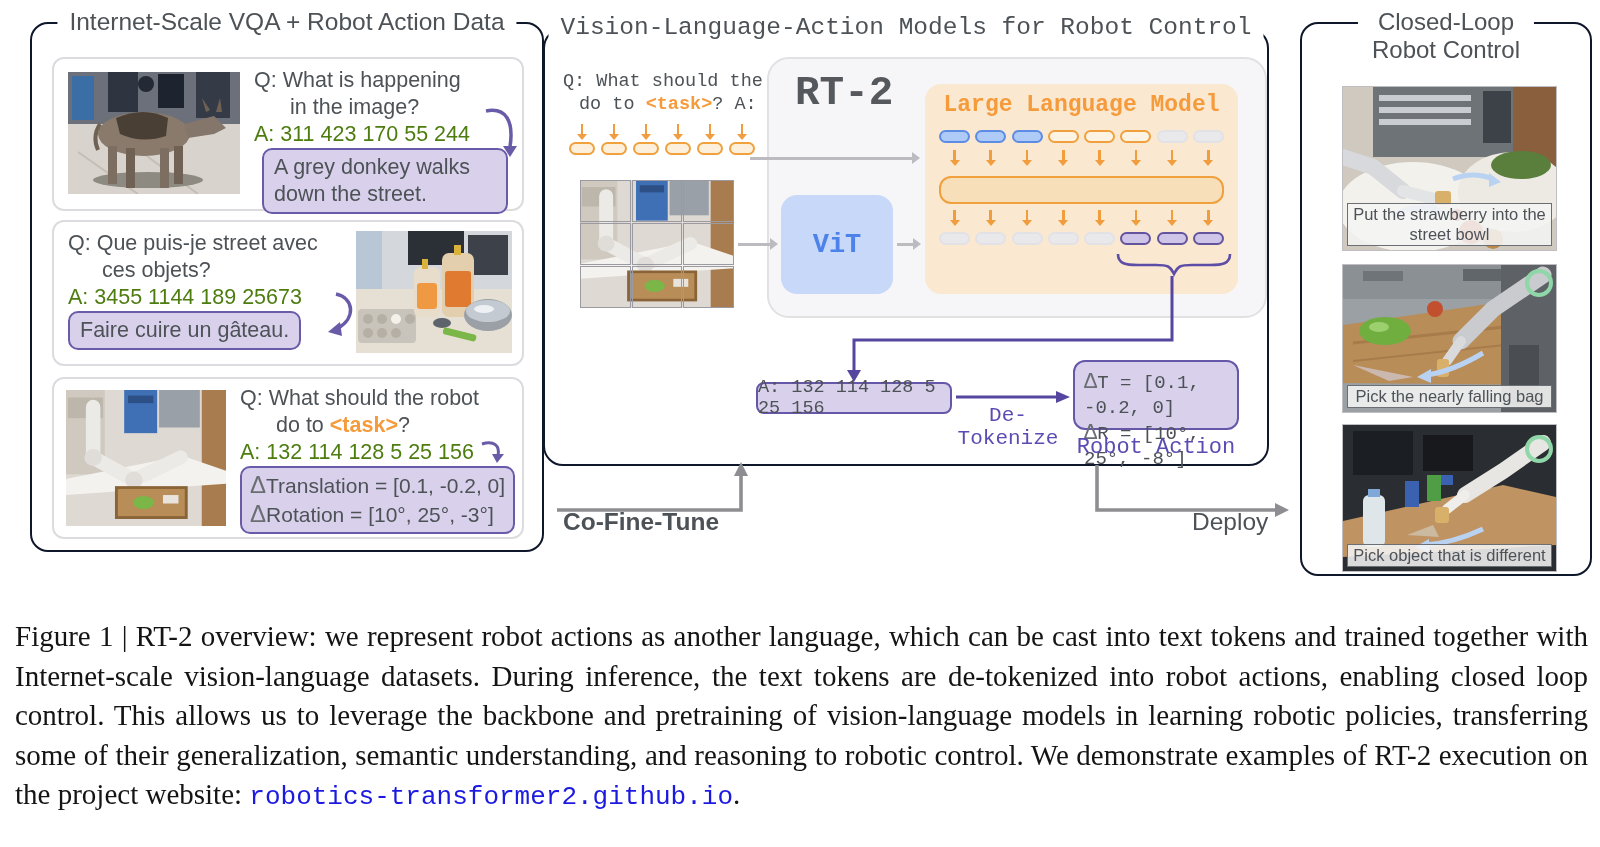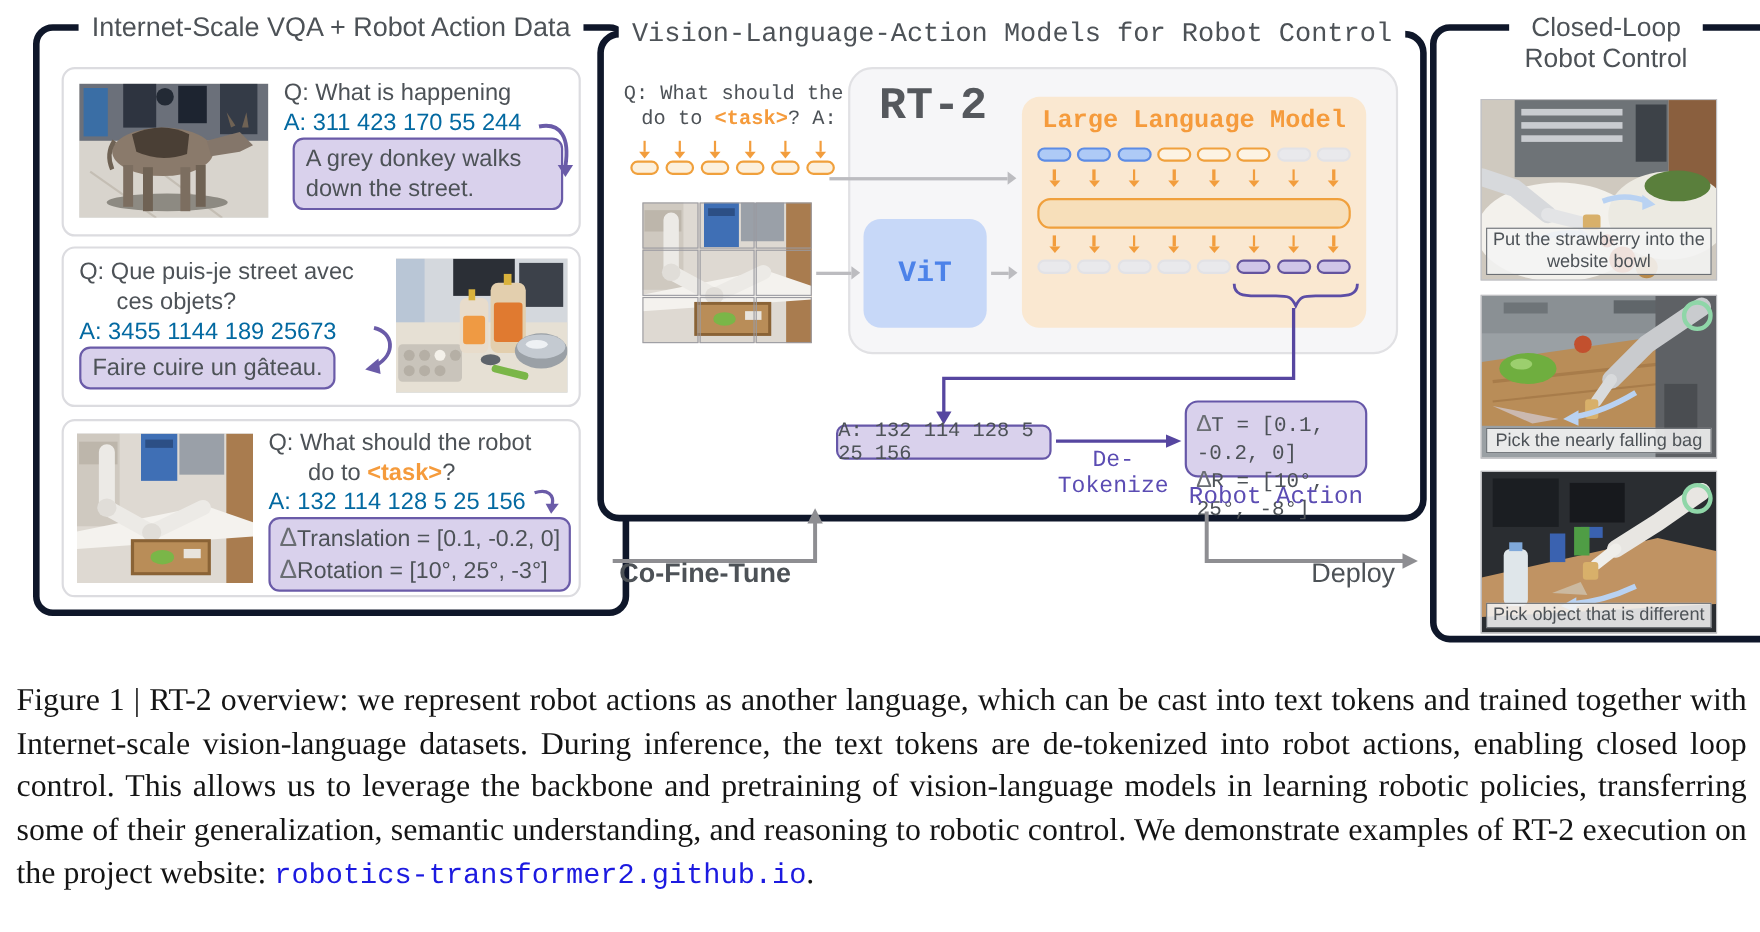--- a/index.html
+++ b/index.html
@@ -1,35 +1,35 @@
 <!DOCTYPE html>
 <html><head>
 <meta charset="utf-8">
 <style>
   html,body{margin:0;padding:0;background:#ffffff;width:1600px;height:847px;overflow:hidden;
     font-family:"Liberation Sans",sans-serif;-webkit-font-smoothing:antialiased;}
   .fig{position:relative;width:1600px;height:847px;}
 
   
-  .panel{position:absolute;border:6px solid #0f172a;border-radius:18px;background:#fff;padding-left:20px;}
+  .panel{position:absolute;border:2px solid #0f172a;border-radius:18px;background:#fff;}
   .panel-title{position:absolute;top:-16px;left:50%;transform:translateX(-50%);
     background:#fff;padding:0 12px;white-space:nowrap;color:#4d5257;font-size:24.5px;font-weight:400;}
   .panel-title2{position:absolute;top:-16px;left:50%;transform:translateX(-50%);
     background:#fff;padding:0 14px;color:#4d5257;font-size:24px;text-align:center;line-height:28px;white-space:nowrap;}
 
   #panel-left{left:30px;top:22px;width:510px;height:526px;}
   #panel-mid{left:543px;top:28px;width:722px;height:434px;border-radius:20px;font-family:Liberation Mono, monospace;}
   #panel-right{left:1300px;top:22px;width:288px;height:550px;}
 
   
   .card{position:absolute;left:20px;width:468px;border:2px solid #dcdce0;border-radius:12px;background:#fff;}
   .photo{position:absolute;overflow:hidden;background:#ddd;}
   .photo svg{display:block;width:100%;height:100%;}
   .qtxt{color:#4d5257;font-size:21.5px;line-height:27px;}
-  .atxt{color:#0369a1;font-size:21.5px;line-height:27px;}
+  .atxt{color:#4d7c0f;font-size:21.5px;line-height:27px;}
   .task{color:#f59b3c;font-weight:700;}
   .pbox{display:inline-block;background:#d9d1ec;border:2.5px solid #6a5ba8;border-radius:10px;
     color:#4d5257;font-size:21.5px;line-height:27px;padding:4px 10px;}
   .curve{position:absolute;}
 
   
   .mqtxt{color:#4d5257;font-size:18.5px;line-height:23px;}
   .tokrow{position:absolute;display:flex;gap:6px;}
   .tokcol{display:flex;flex-direction:column;align-items:center;}
   .darr{position:relative;width:2.6px;height:10px;background:#f29d3d;margin:0 auto 8px;}
@@ -110,20 +110,21 @@
           <rect x="106" y="74" width="9" height="38" fill="#6f6254"></rect>
           <path d="M116,52 L146,44 L158,56 L146,62 L120,66 Z" fill="#84766a"></path>
           <path d="M138,40 L134,26 L142,38 Z" fill="#6f6254"></path>
           <path d="M148,40 L152,26 L154,40 Z" fill="#6f6254"></path>
           <path d="M32,52 Q24,64 30,78" stroke="#6f6254" stroke-width="4" fill="none"></path>
           <path d="M48,46 Q76,34 100,46 L98,64 Q74,72 52,62 Z" fill="#4a3f35"></path>
         </svg>
       </div>
       <div style="position:absolute;left:200px;top:8px;right:6px;">
         <div class="qtxt">Q: What is happening</div>
+        <div class="qtxt" style="padding-left:36px;">in the image?</div>
         <div class="atxt">A: 311 423 170 55 244</div>
         <div class="pbox" style="margin-left:8px;max-width:222px;">A grey donkey walks down the street.</div>
       </div>
       <svg class="curve" style="right:2px;top:46px;" width="38" height="58">
         <path d="M4,6 C24,2 32,16 28,42" stroke="#6a5ba8" stroke-width="3.5" fill="none"></path>
         <polygon points="28,52 21,41 35,41" fill="#6a5ba8"></polygon>
       </svg>
     </div>
 
     <div class="card" style="top:196px;height:142px;">
@@ -404,21 +405,21 @@
         <circle cx="150" cy="152" r="10" fill="#b98a4a"></circle>
         <circle cx="114" cy="128" r="6" fill="#c2402e"></circle>
         <path d="M0,70 L30,80 L60,104" stroke="#d7d9dc" stroke-width="16" fill="none" stroke-linecap="round"></path>
         <path d="M60,104 L92,112" stroke="#e3e4e6" stroke-width="12" fill="none" stroke-linecap="round"></path>
         <rect x="92" y="104" width="16" height="14" rx="3" fill="#d8b06a"></rect>
         <path d="M50,128 Q70,118 92,122" stroke="#b9d2f2" stroke-width="5" fill="none"></path>
         <polygon points="100,124 88,116 88,130" fill="#b9d2f2"></polygon>
         <path d="M110,92 Q130,84 150,92" stroke="#b9d2f2" stroke-width="5" fill="none"></path>
         <polygon points="158,95 146,86 146,100" fill="#b9d2f2"></polygon>
       </svg>
-      <div class="photo-cap">Put the strawberry into the website bowl</div>
+      <div class="photo-cap">Put the strawberry into the street bowl</div>
     </div>
 
     <div class="rphoto" style="top:240px;height:147px;">
       <svg viewBox="0 0 213 147" preserveAspectRatio="none">
         <rect width="213" height="147" fill="#9aa0a4"></rect>
         <rect x="0" y="0" width="213" height="34" fill="#8a9094"></rect>
         <rect x="20" y="6" width="40" height="10" fill="#6e7478"></rect>
         <rect x="120" y="4" width="50" height="12" fill="#60666a"></rect>
         <polygon points="0,60 180,34 213,60 213,120 0,118" fill="#b98d58"></polygon>
         <line x1="10" y1="78" x2="200" y2="58" stroke="#a87c4a" stroke-width="3"></line>

